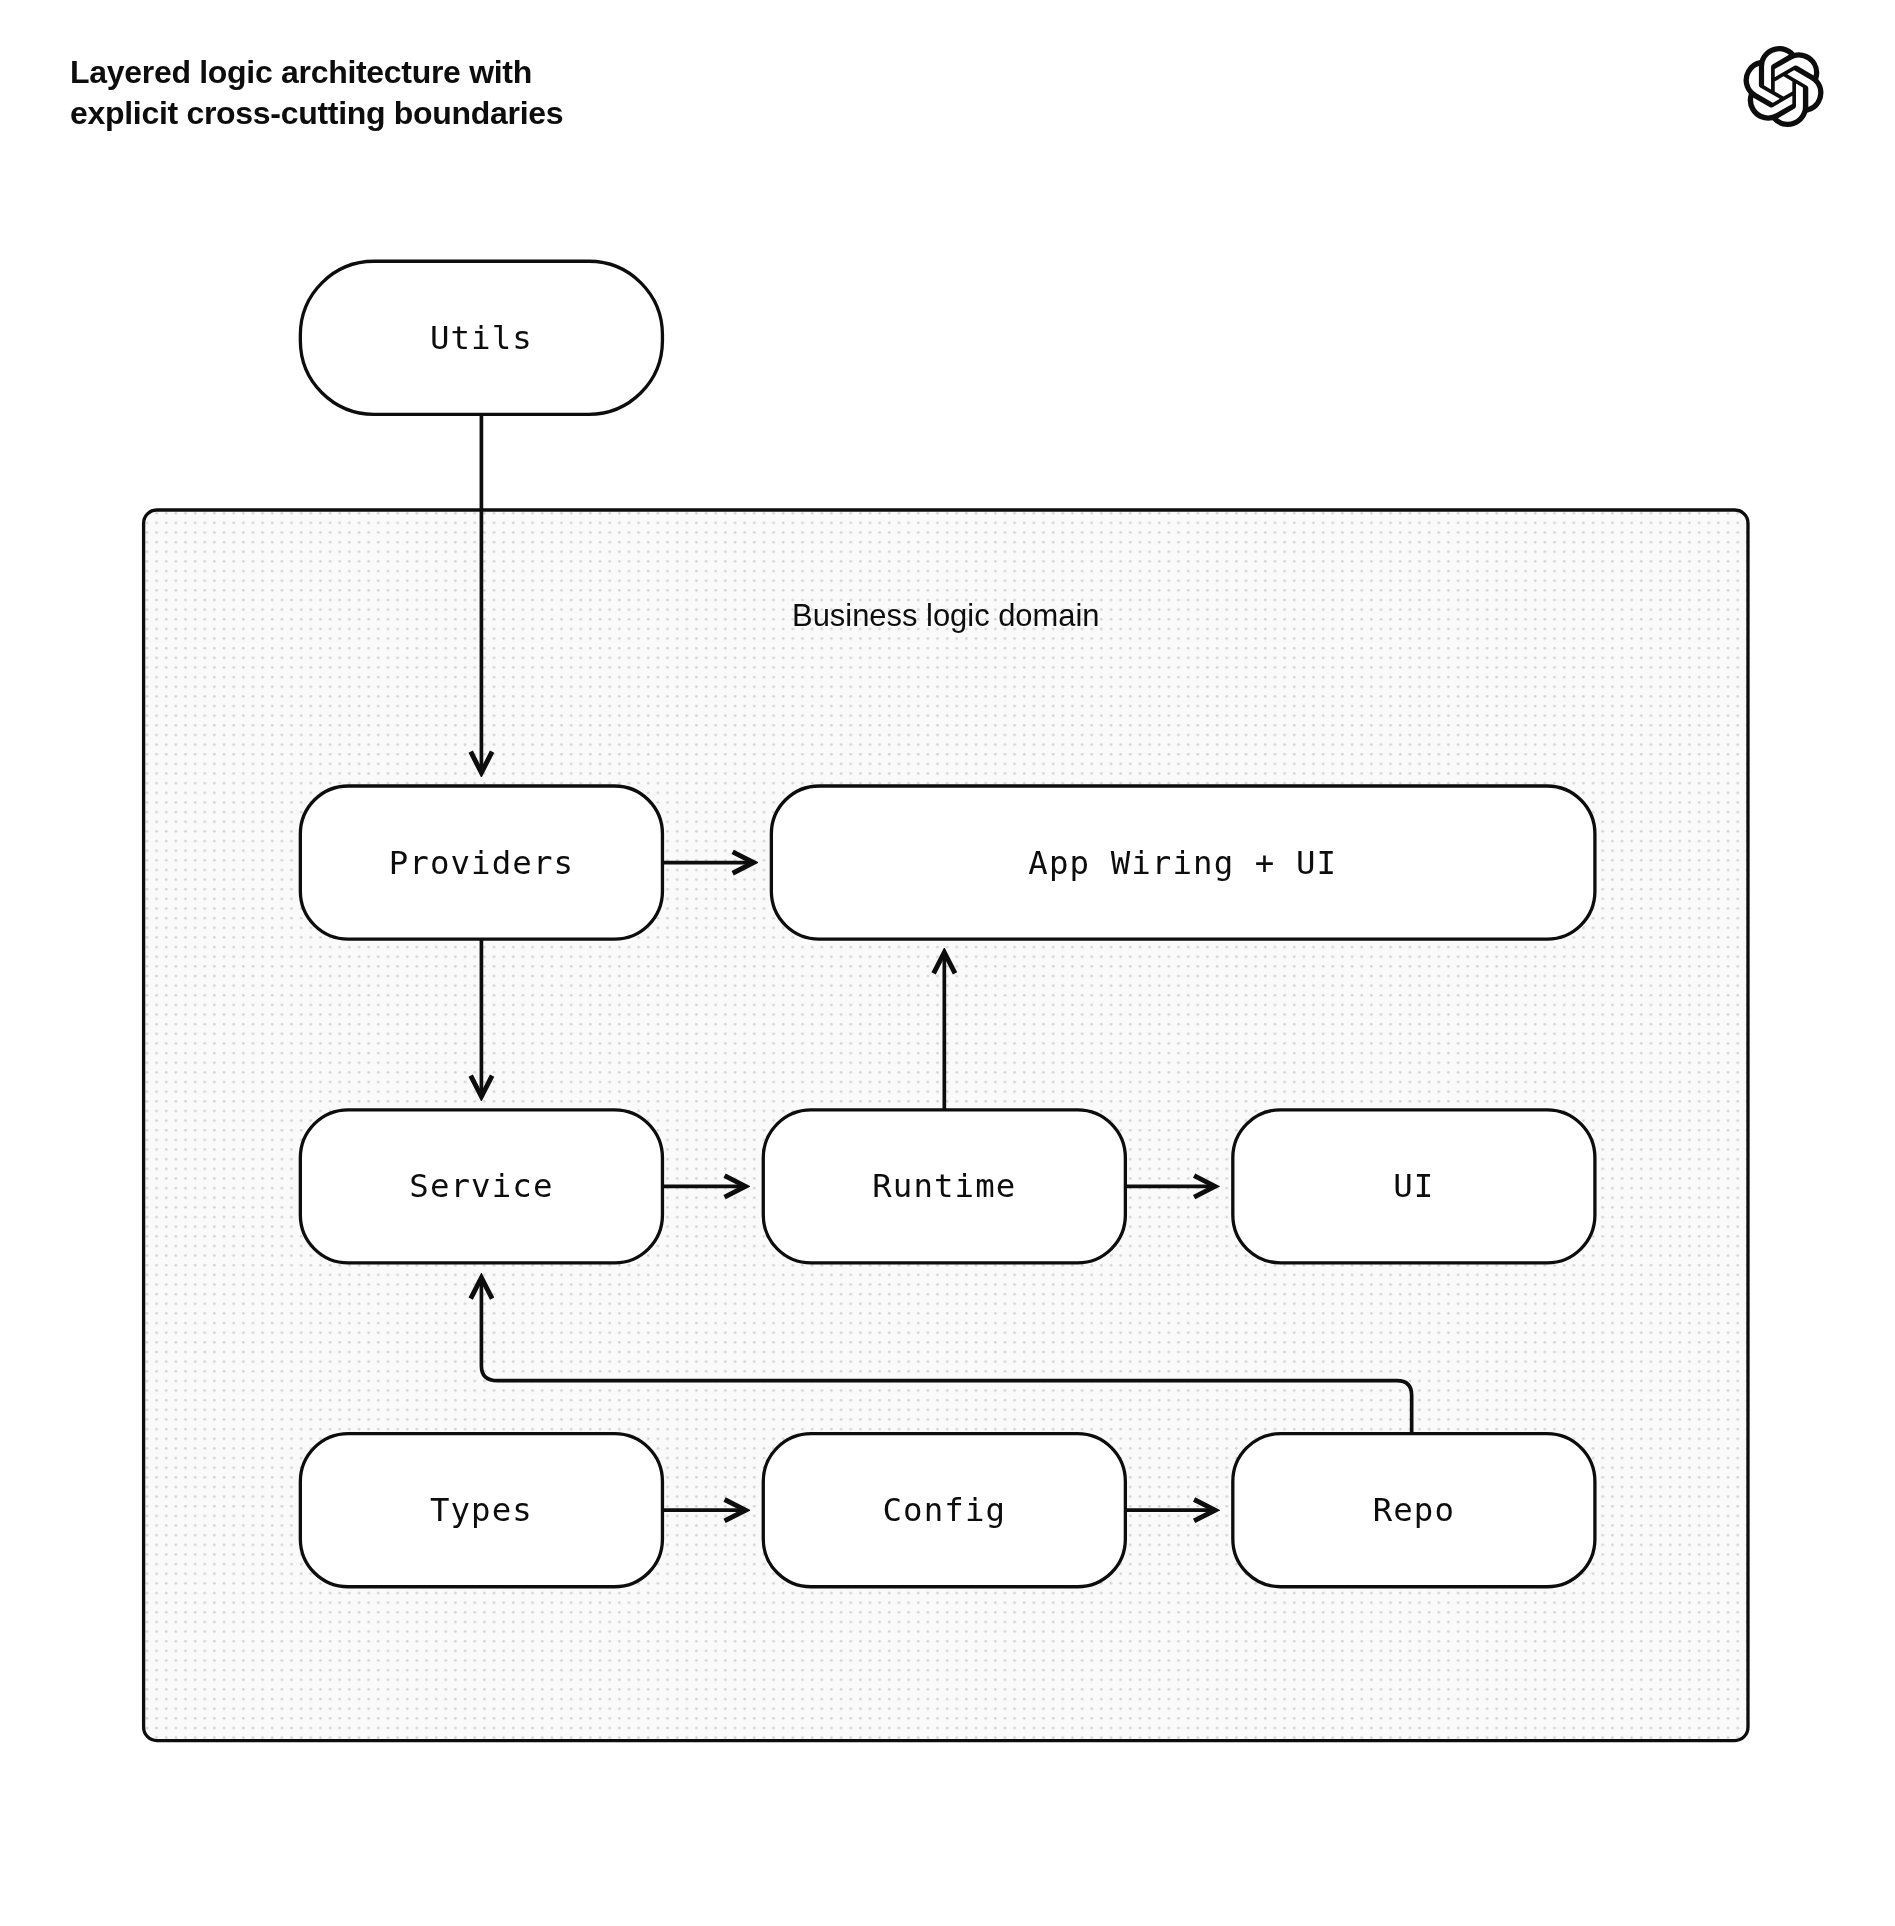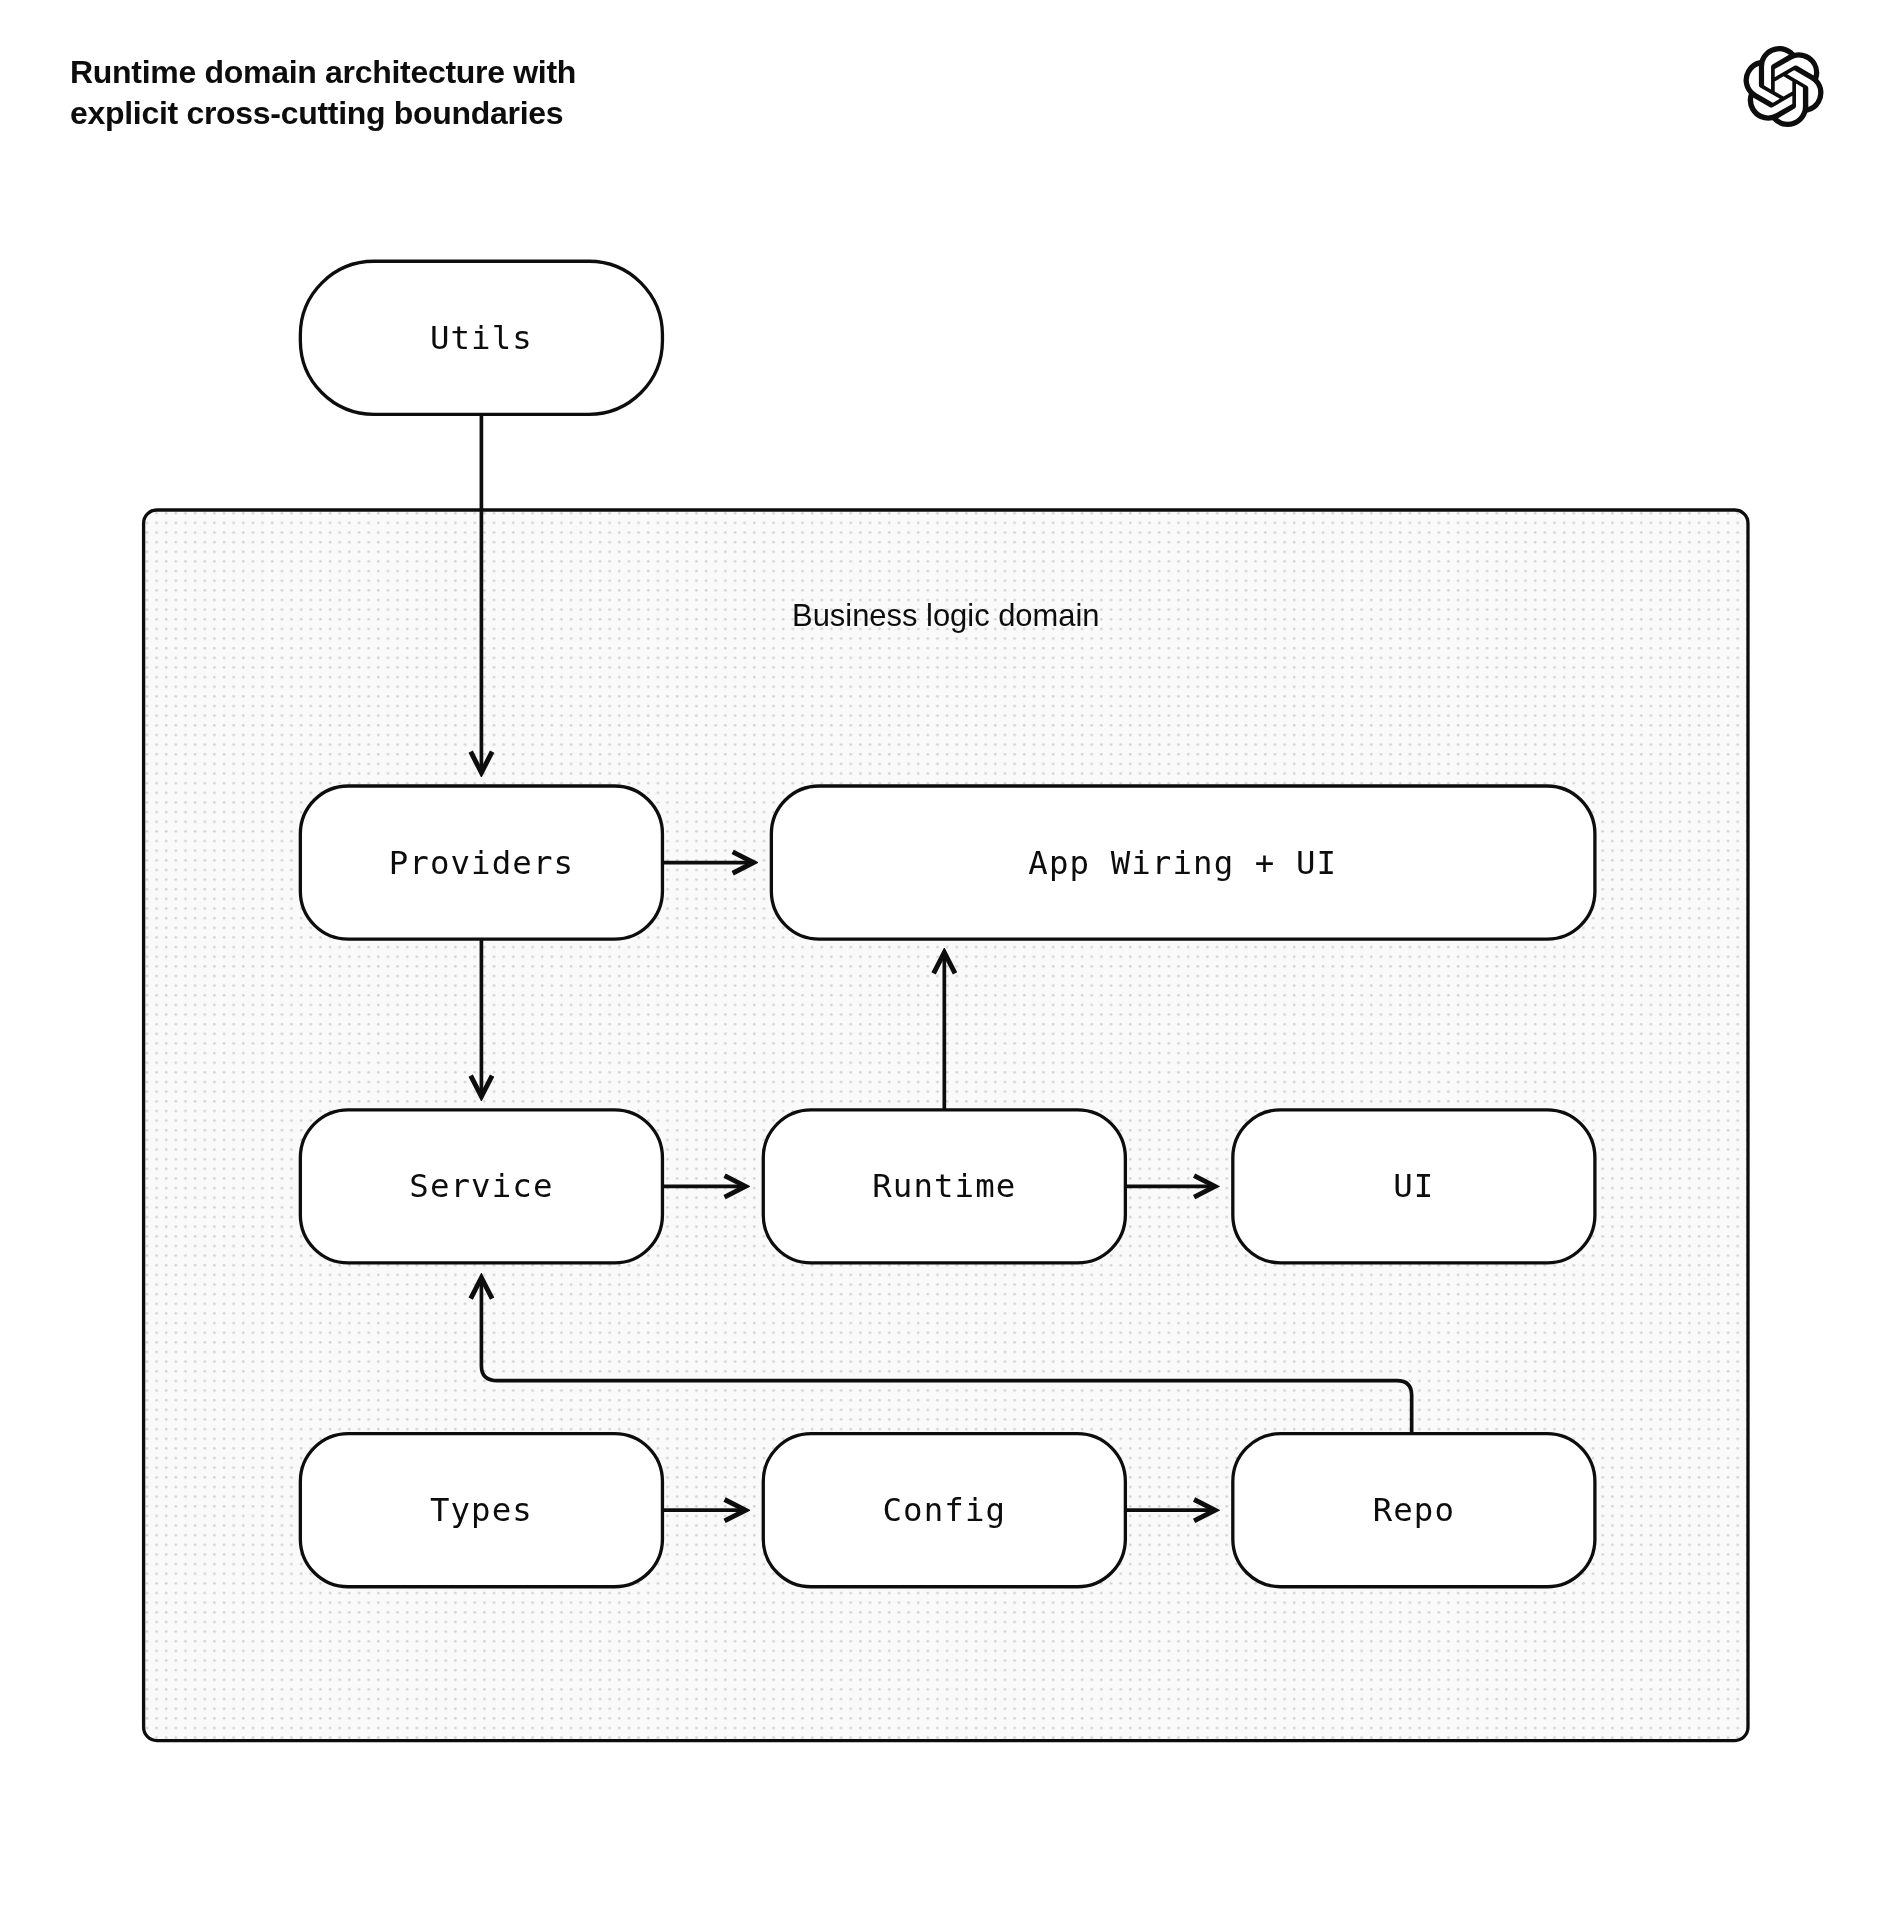--- a/index.html
+++ b/index.html
@@ -75,21 +75,21 @@
   .container-shape {
     stroke: #0d0d0d;
     stroke-width: 4.5;
   }
 </style>
 </head>
 <body>
 
 <div id="page">
 
-  <div class="title">Runtime domain architecture with
+  <div class="title">Layered logic architecture with
 explicit cross-cutting boundaries</div>
 
   <div class="brand-logo">
     <svg viewBox="0 0 24 24" width="81" height="81" aria-hidden="true">
       <path fill="#0d0d0d" d="M22.2819 9.8211a5.9847 5.9847 0 0 0-.5157-4.9108 6.0462 6.0462 0 0 0-6.5098-2.9A6.0651 6.0651 0 0 0 4.9807 4.1818a5.9847 5.9847 0 0 0-3.9977 2.9 6.0462 6.0462 0 0 0 .7427 7.0966 5.98 5.98 0 0 0 .511 4.9107 6.051 6.051 0 0 0 6.5146 2.9001A5.9847 5.9847 0 0 0 13.2599 24a6.0557 6.0557 0 0 0 5.7718-4.2058 5.9894 5.9894 0 0 0 3.9977-2.9001 6.0557 6.0557 0 0 0-.7475-7.0729zm-9.022 12.6081a4.4755 4.4755 0 0 1-2.8764-1.0408l.1419-.0804 4.7783-2.7582a.7948.7948 0 0 0 .3927-.6813v-6.7369l2.02 1.1686a.071.071 0 0 1 .038.052v5.5826a4.504 4.504 0 0 1-4.4945 4.4944zm-9.6607-4.1254a4.4708 4.4708 0 0 1-.5346-3.0137l.142.0852 4.783 2.7582a.7712.7712 0 0 0 .7806 0l5.8428-3.3685v2.3324a.0804.0804 0 0 1-.0332.0615L9.74 19.9502a4.4992 4.4992 0 0 1-6.1408-1.6464zM2.3408 7.8956a4.485 4.485 0 0 1 2.3655-1.9728V11.6a.7664.7664 0 0 0 .3879.6765l5.8144 3.3543-2.0201 1.1685a.0757.0757 0 0 1-.071 0l-4.8303-2.7865A4.504 4.504 0 0 1 2.3408 7.872zm16.5963 3.8558L13.1038 8.364 15.1192 7.2a.0757.0757 0 0 1 .071 0l4.8303 2.7913a4.4944 4.4944 0 0 1-.6765 8.1042v-5.6772a.79.79 0 0 0-.407-.667zm2.0107-3.0231l-.142-.0852-4.7735-2.7818a.7759.7759 0 0 0-.7854 0L9.409 9.2297V6.8974a.0662.0662 0 0 1 .0284-.0615l4.8303-2.7866a4.4992 4.4992 0 0 1 6.6802 4.66zM8.3065 12.863l-2.02-1.1638a.0804.0804 0 0 1-.038-.0567V6.0742a4.4992 4.4992 0 0 1 7.3757-3.4537l-.142.0805L8.704 5.459a.7948.7948 0 0 0-.3927.6813zm1.0976-2.3654l2.602-1.4998 2.6069 1.4998v2.9994l-2.5974 1.4997-2.6067-1.4997Z"></path>
     </svg>
   </div>
 
   <svg class="diagram" viewBox="0 0 2576 2617" width="1896" height="1926">
     <defs>

